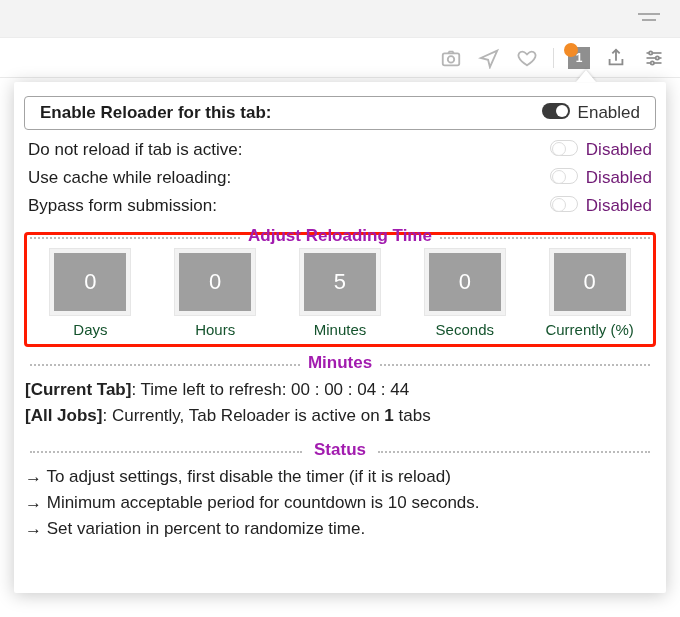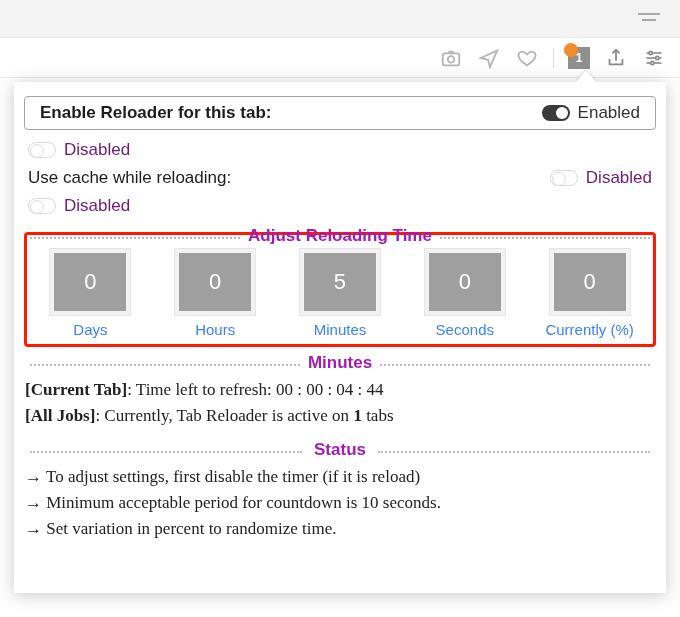--- a/index.html
+++ b/index.html
@@ -86,21 +86,21 @@
   .row {
     display:flex;
     align-items:center;
     justify-content:space-between;
     padding:4px 14px;
     font-size:17px;
   }
   .row.inside { padding:2px 6px; }
   .row .label { color:#1d1d1d; }
   .row .label.bold { font-weight:700; }
-  .toggle-group { display:flex; align-items:center; gap:8px; color:#333; }
+  .toggle-group { display:flex; align-items:flex-start; gap:8px; color:#333; }
   .toggle-group.off { color:#701a75; }
   .toggle {
     width:28px; height:16px;
     border-radius:16px;
     position:relative;
     cursor:pointer;
   }
   .toggle::after{
     content:"";
     position:absolute;
@@ -151,28 +151,27 @@
   .num-box {
     width:80px; height:66px;
     background:#9f9f9f;
     border:4px solid #f2f2f2;
     outline:1px solid #e6e6e6;
     color:#fff;
     font-size:22px;
     display:flex; align-items:center; justify-content:center;
     cursor:pointer;
   }
-  .time-label { font-size:15px; color:#3b82f6; margin-top:6px; }
+  .time-label { font-size:15px; color:#14532d; margin-top:6px; }
 
   .status-block, .notes-block {
     padding:4px 11px;
     font-size:17px;
     color:#222;
     line-height:1.55;
-    font-family:Liberation Serif, serif;
   }
   .status-block b { font-weight:700; }
   .status-block .bolded { font-weight:700; }
 </style>
 </head>
 <body>
 
 <div class="top-strip">
   <span class="hamburger-top">
     <svg width="22" height="14" viewBox="0 0 22 14">
@@ -233,35 +232,37 @@
     <div class="row inside">
       <span class="label bold">Enable Reloader for this tab:</span>
       <span class="toggle-group">
         <span class="toggle on"></span>
         <span>Enabled</span>
       </span>
     </div>
   </div>
 
   <div class="row">
+    <span class="label">Do not reload if tab is active:</span>
     <span class="toggle-group off">
       <span class="toggle off"></span>
       <span>Disabled</span>
     </span>
   </div>
 
   <div class="row">
     <span class="label">Use cache while reloading:</span>
     <span class="toggle-group off">
       <span class="toggle off"></span>
       <span>Disabled</span>
     </span>
   </div>
 
   <div class="row">
+    <span class="label">Bypass form submission:</span>
     <span class="toggle-group off">
       <span class="toggle off"></span>
       <span>Disabled</span>
     </span>
   </div>
 
   <div class="section-title st-reload">Adjust Reloading Time</div>
 
   <div class="time-box">
     <div class="time-item">

